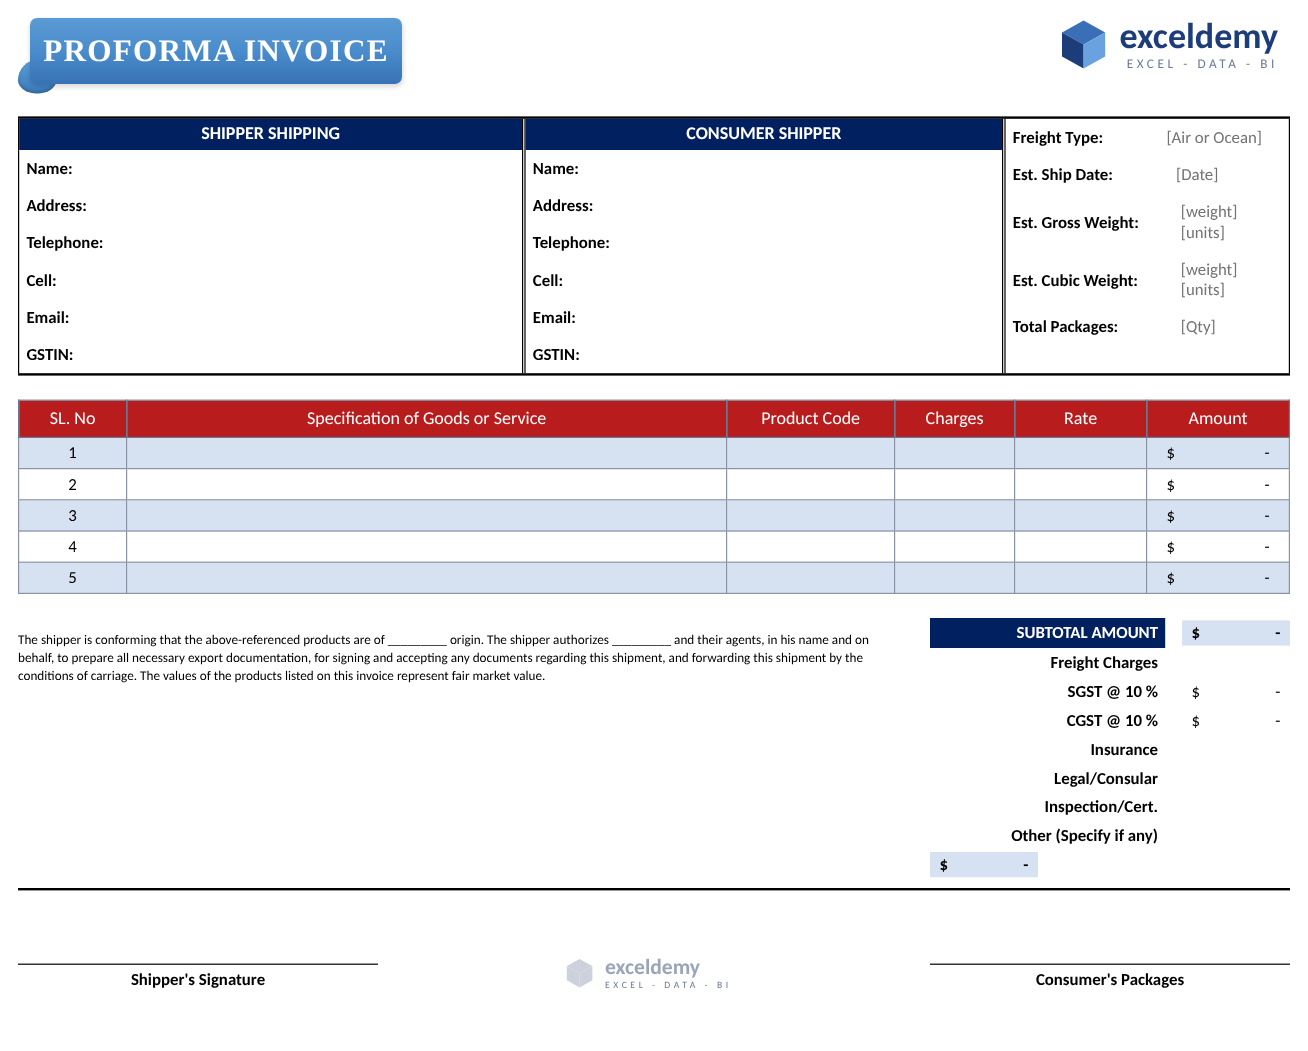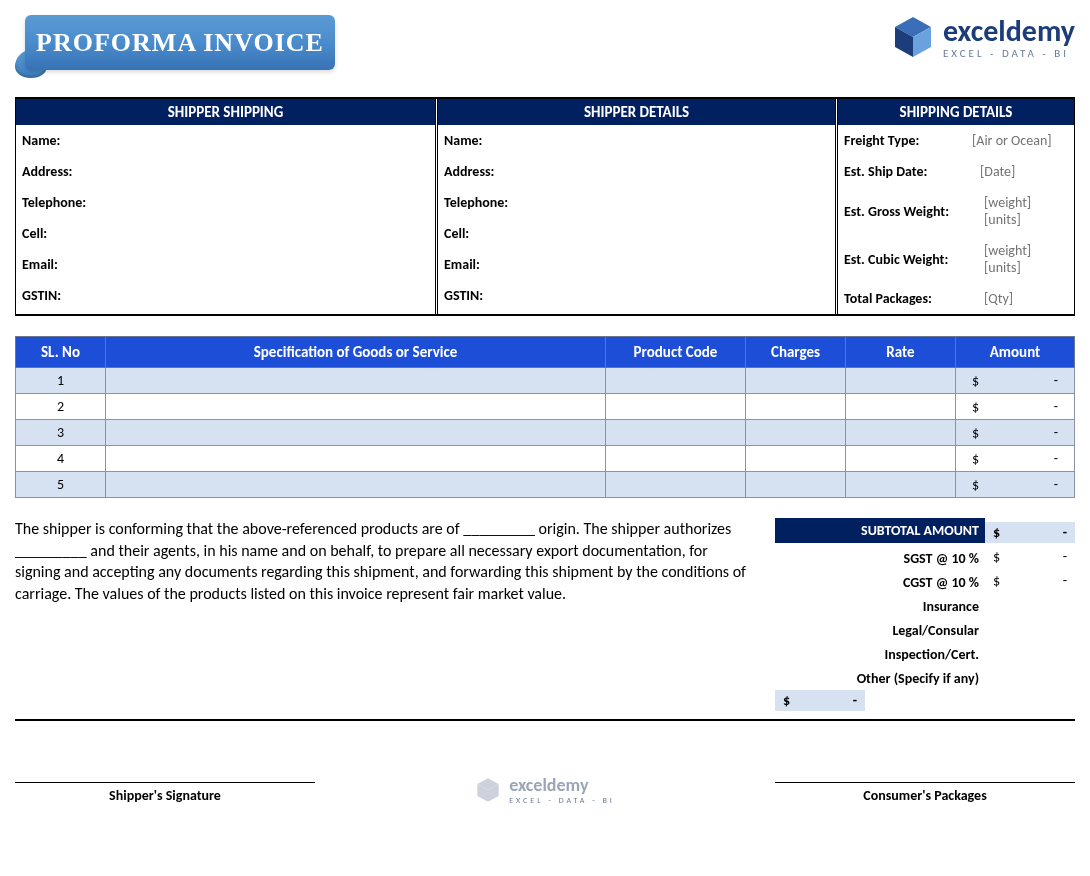--- a/index.html
+++ b/index.html
@@ -9,20 +9,21 @@
     width: 1090px;
     padding: 15px;
     font-size: 14px;
     color: #000;
   }
   .header-row {
     display: flex;
     justify-content: space-between;
     align-items: flex-start;
     margin-bottom: 20px;
+    text-align: right;
   }
   .banner {
     position: relative;
     width: 320px;
     height: 62px;
   }
   .banner-main {
     position: absolute;
     left: 10px; top: 0;
     width: 310px; height: 55px;
@@ -45,20 +46,21 @@
     left: 0; top: 35px;
     width: 32px; height: 28px;
     background: linear-gradient(180deg,#5a9bd5,#3d7dbf);
     border-radius: 50% 50% 50% 50% / 60% 60% 40% 40%;
     box-shadow: inset 0 -2px 3px rgba(0,0,0,.2);
   }
   .logo-block {
     display: flex;
     align-items: center;
     gap: 8px;
+    margin-right: 10px;
   }
   .logo-cube {
     position: relative;
     width: 44px; height: 44px;
     transform: rotate(0);
   }
   .logo-text {
     display: flex;
     flex-direction: column;
     line-height: 1;
@@ -121,23 +123,23 @@
     color: #737373;
   }
 
   
   .items-table {
     width: 100%;
     border-collapse: collapse;
     margin-top: 20px;
   }
   .items-table th {
-    background: #1d4ed8;
+    background: #b91c1c;
     color: #fff;
-    font-weight: bold;
+    font-weight: normal;
     padding: 6px 4px;
     border: 1px solid #6b7790;
     font-size: 15px;
   }
   .items-table td {
     border: 1px solid #8a92a5;
     padding: 4px 8px;
     height: 26px;
     text-align: center;
   }
@@ -156,32 +158,34 @@
   }
 
   
   .bottom-block {
     display: flex;
     margin-top: 20px;
     gap: 10px;
   }
   .note-text {
     flex: 1;
-    font-size: 16px;
+    font-size: 11px;
     line-height: 1.35;
     color: #000;
     padding-right: 10px;
+    margin-top: 12px;
   }
   .totals {
     width: 300px;
   }
   .totals-row {
     display: flex;
-    align-items: flex-end;
+    align-items: center;
     min-height: 24px;
+    gap: 14px;
   }
   .totals-label {
     flex: 1;
     text-align: right;
     font-weight: bold;
     padding-right: 6px;
     font-size: 14px;
   }
   .totals-val {
     width: 90px;
@@ -266,21 +270,21 @@
           <span class="det-label">Email:</span>
           <span class="det-val"></span>
         </div>
         <div class="det-row">
           <span class="det-label">GSTIN:</span>
           <span class="det-val"></span>
         </div>
       </div>
   </div>
   <div class="details-col">
-    <div class="det-head">SHIPPER DETAILS</div>
+    <div class="det-head">CONSUMER SHIPPER</div>
     <div id="consumer-fields">
         <div class="det-row">
           <span class="det-label">Name:</span>
           <span class="det-val"></span>
         </div>
         <div class="det-row">
           <span class="det-label">Address:</span>
           <span class="det-val"></span>
         </div>
         <div class="det-row">
@@ -295,21 +299,20 @@
           <span class="det-label">Email:</span>
           <span class="det-val"></span>
         </div>
         <div class="det-row">
           <span class="det-label">GSTIN:</span>
           <span class="det-val"></span>
         </div>
       </div>
   </div>
   <div class="details-col">
-    <div class="det-head">SHIPPING DETAILS</div>
     <div id="shipping-fields">
         <div class="det-row">
           <span class="det-label" style="width: 128px;">Freight Type:</span>
           <span class="det-val">[Air or Ocean]</span>
         </div>
         <div class="det-row">
           <span class="det-label" style="width: 136px;">Est. Ship Date:</span>
           <span class="det-val">[Date]</span>
         </div>
         <div class="det-row">
@@ -413,20 +416,27 @@
   <div class="totals">
     <div class="totals-row row-hi">
       <div class="totals-label">SUBTOTAL AMOUNT</div>
       <div class="totals-val">
         <span>$</span>
         <span>-</span>
       </div>
     </div>
     <div id="totals-lines">
         <div class="totals-row">
+          <div class="totals-label">Freight Charges</div>
+          <div class="totals-val">
+            <span></span>
+            <span></span>
+          </div>
+        </div>
+        <div class="totals-row">
           <div class="totals-label">SGST @ 10 %</div>
           <div class="totals-val">
             <span>$</span>
             <span>-</span>
           </div>
         </div>
         <div class="totals-row">
           <div class="totals-label">CGST @ 10 %</div>
           <div class="totals-val">
             <span>$</span>

